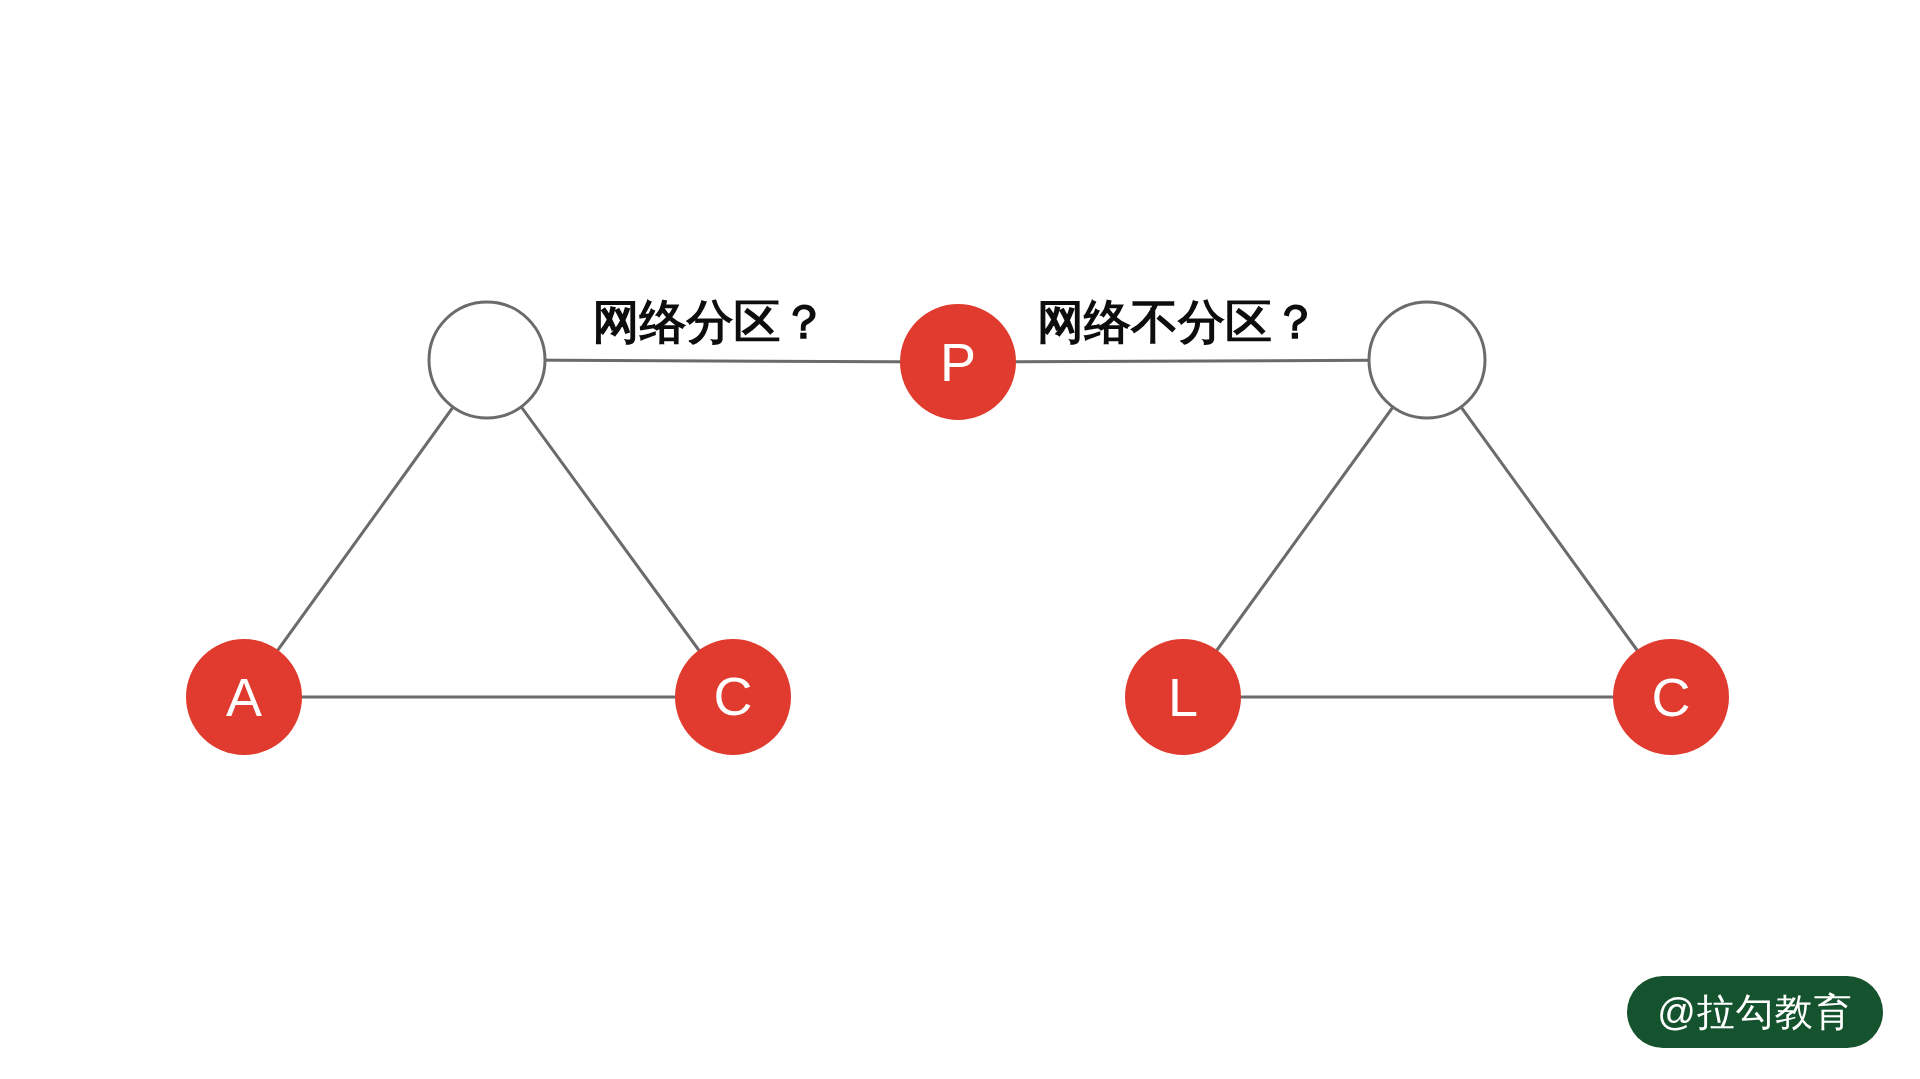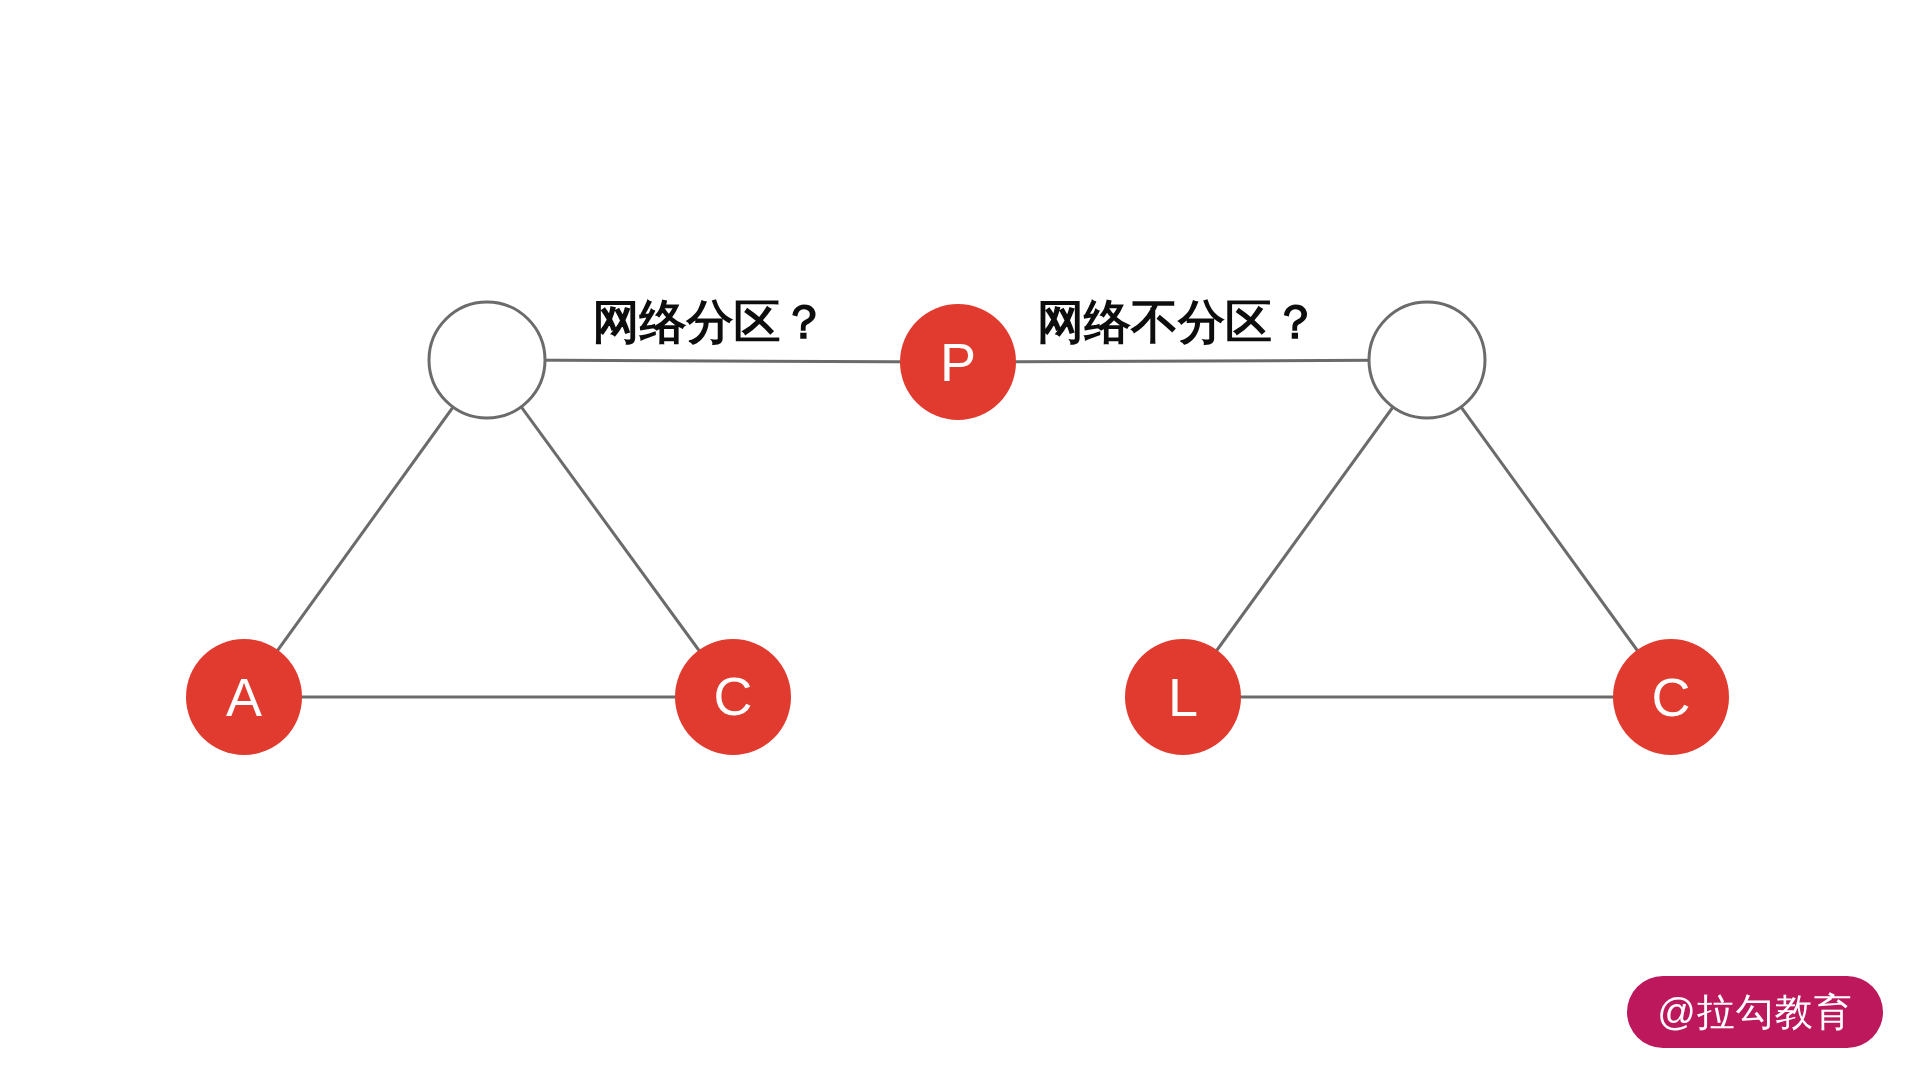--- a/index.html
+++ b/index.html
@@ -31,21 +31,21 @@
     fill: #0d0d0d;
     text-anchor: middle;
   }
   .watermark {
     position: absolute;
     left: 1627px;
     top: 976px;
     width: 256px;
     height: 72px;
     border-radius: 36px;
-    background: #be185d;
+    background: #14532d;
     display: flex;
     align-items: center;
     justify-content: center;
   }
   .watermark span {
     font-size: 38px;
     color: #ffffff;
     letter-spacing: 1px;
   }
 </style>

